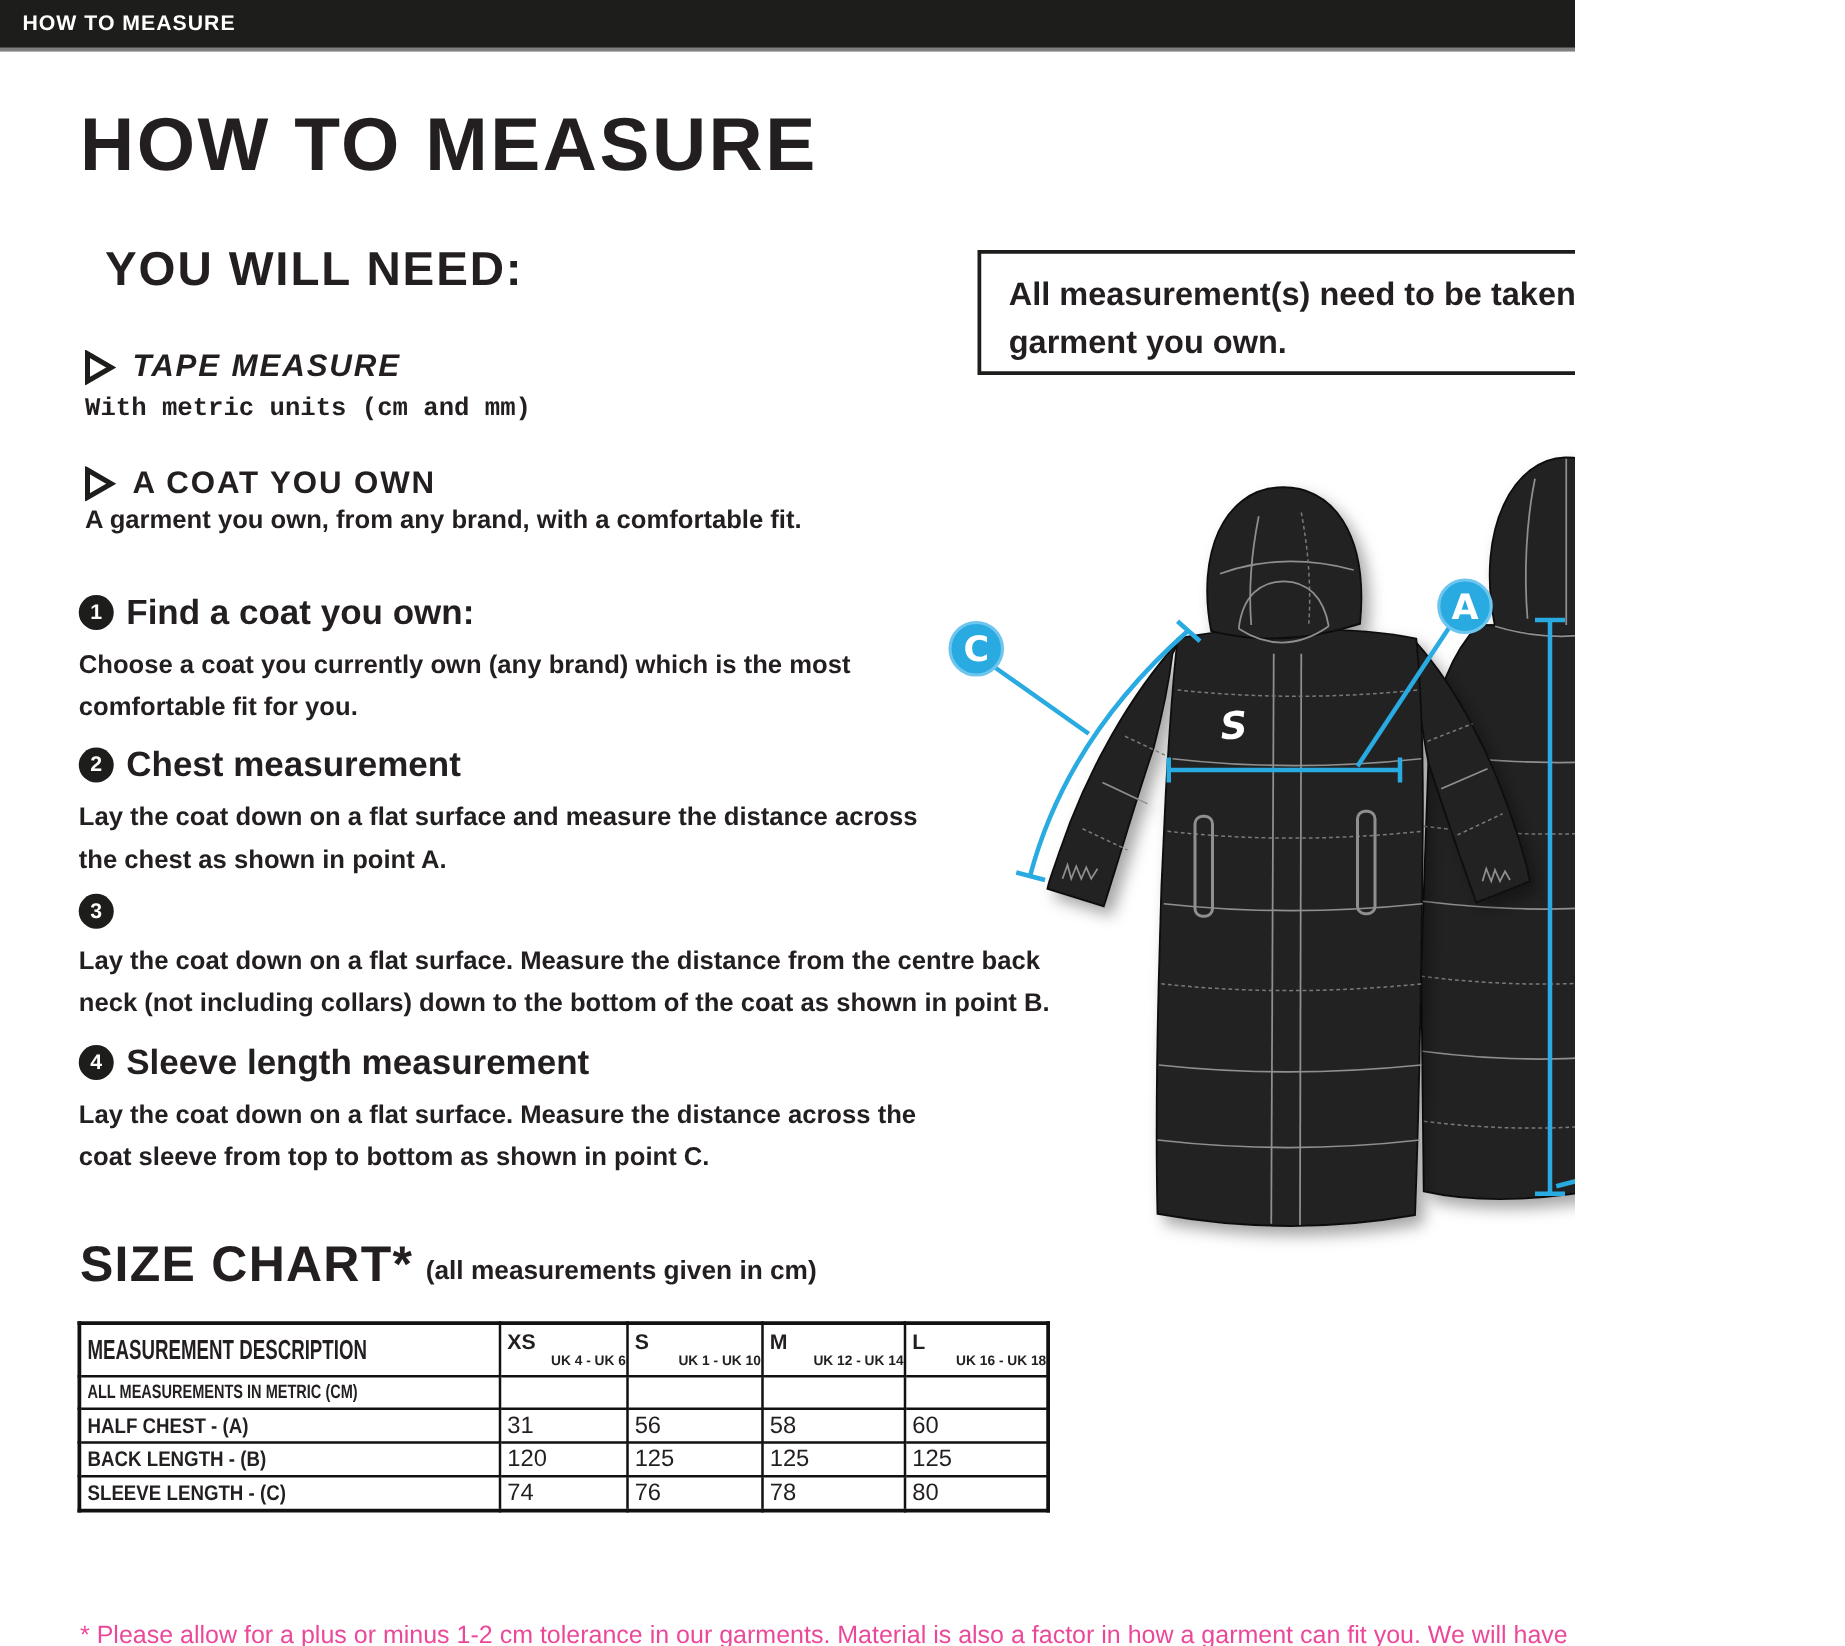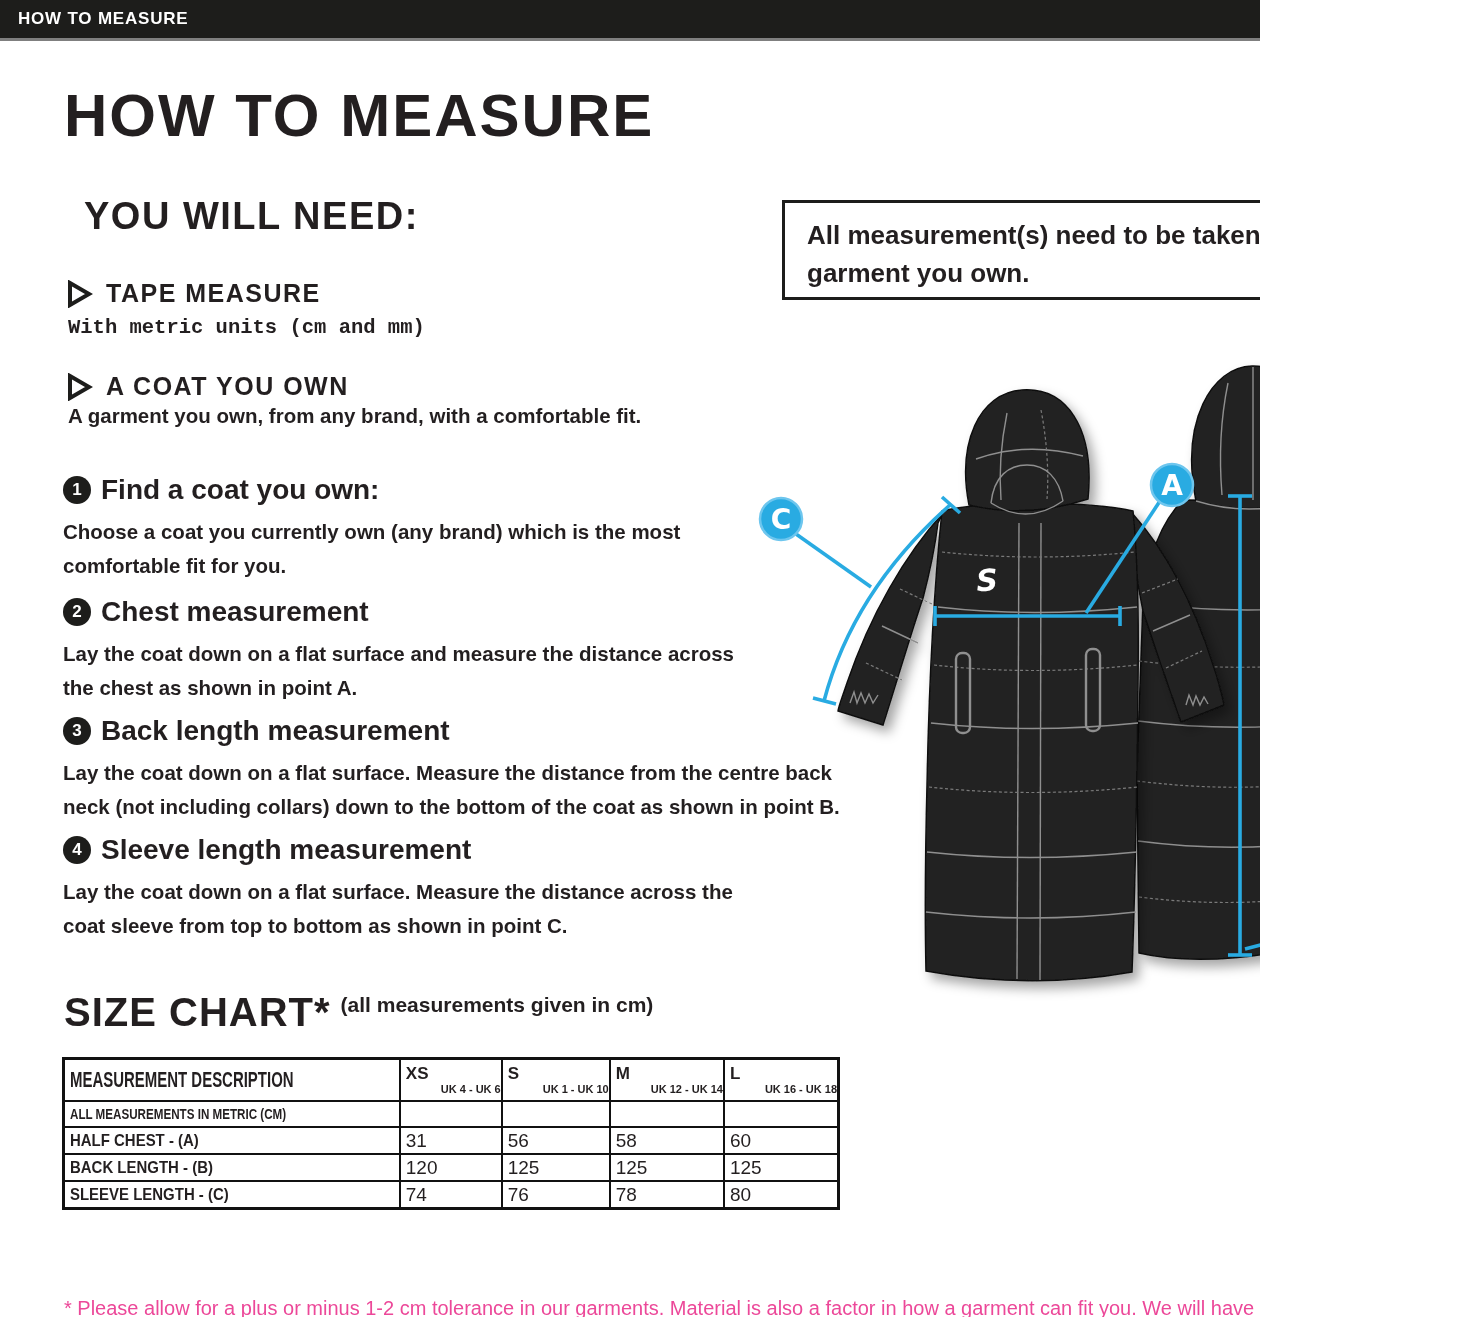--- a/index.html
+++ b/index.html
@@ -34,21 +34,21 @@
             font-weight:bold;font-size:17px;line-height:28px;text-align:center;flex:0 0 28px;}
   .step-title{font-weight:bold;font-size:28px;}
   .step-desc{margin-top:9px;font-weight:bold;font-size:20.5px;line-height:34px;white-space:pre-line;}
 
   
   .note{position:absolute;left:782px;top:200px;width:628px;height:100px;border:3px solid #1d1d1b;
         box-sizing:border-box;font-weight:bold;font-size:26px;line-height:38px;
         padding:13px 10px 0 22px;white-space:pre-line;}
 
   
-  .sc-head{position:absolute;left:64px;top:992px;display:flex;align-items:flex-start;gap:10px;}
+  .sc-head{position:absolute;left:64px;top:992px;display:flex;align-items:flex-end;gap:10px;}
   .sc-title{font-weight:bold;font-size:40px;line-height:40px;letter-spacing:1px;}
   .sc-sub{font-weight:bold;font-size:21px;line-height:26px;padding-bottom:2px;}
 
   table.size{position:absolute;left:62px;top:1057px;border-collapse:collapse;border:3px solid #111;
              table-layout:fixed;}
   table.size td,table.size th{border:2px solid #111;padding:0 0 0 5px;text-align:left;
              vertical-align:middle;overflow:hidden;white-space:nowrap;}
   th.desc{height:40px;}
   td.c,th.c{text-align:center;padding:0;}
   .cond1{display:inline-block;font-weight:bold;font-size:22px;transform:scaleX(.68);
@@ -82,21 +82,21 @@
     <div class="logo">
       <div class="logo-s">S</div>
       <div class="logo-word">SURRIDGE</div>
     </div>
   </div>
 
   <div class="h1">HOW TO MEASURE</div>
 
   <div class="h2">YOU WILL NEED:</div>
 
-  <div class="bullet" style="top:279px;">
+  <div class="bullet" style="top:279px;font-style:italic;">
     <svg width="27" height="28" viewBox="0 0 27 28">
       <polygon points="4,3 23,14 4,25" fill="#fff" stroke="#1d1d1b" stroke-width="4" stroke-linejoin="miter"></polygon>
     </svg>
     <span class="bullet-label">TAPE MEASURE</span>
   </div>
   <div class="bullet-desc" style="top:316px;font-family:Liberation Mono, monospace;">With metric units (cm and mm)</div>
 
   <div class="bullet" style="top:372px;">
     <svg width="27" height="28" viewBox="0 0 27 28">
       <polygon points="4,3 23,14 4,25" fill="#fff" stroke="#1d1d1b" stroke-width="4" stroke-linejoin="miter"></polygon>
@@ -122,21 +122,20 @@
       <div class="step-num">2</div>
       <div class="step-title">Chest measurement</div>
     </div>
     <div class="step-desc">Lay the coat down on a flat surface and measure the distance across
 the chest as shown in point A.</div>
   </div>
 
   <div class="step" style="top:715px;width:850px;">
     <div class="step-head">
       <div class="step-num">3</div>
-      <div class="step-title">Back length measurement</div>
     </div>
     <div class="step-desc">Lay the coat down on a flat surface. Measure the distance from the centre back
 neck (not including collars) down to the bottom of the coat as shown in point B.</div>
   </div>
 
   <div class="step" style="top:834px;width:800px;">
     <div class="step-head">
       <div class="step-num">4</div>
       <div class="step-title">Sleeve length measurement</div>
     </div>

